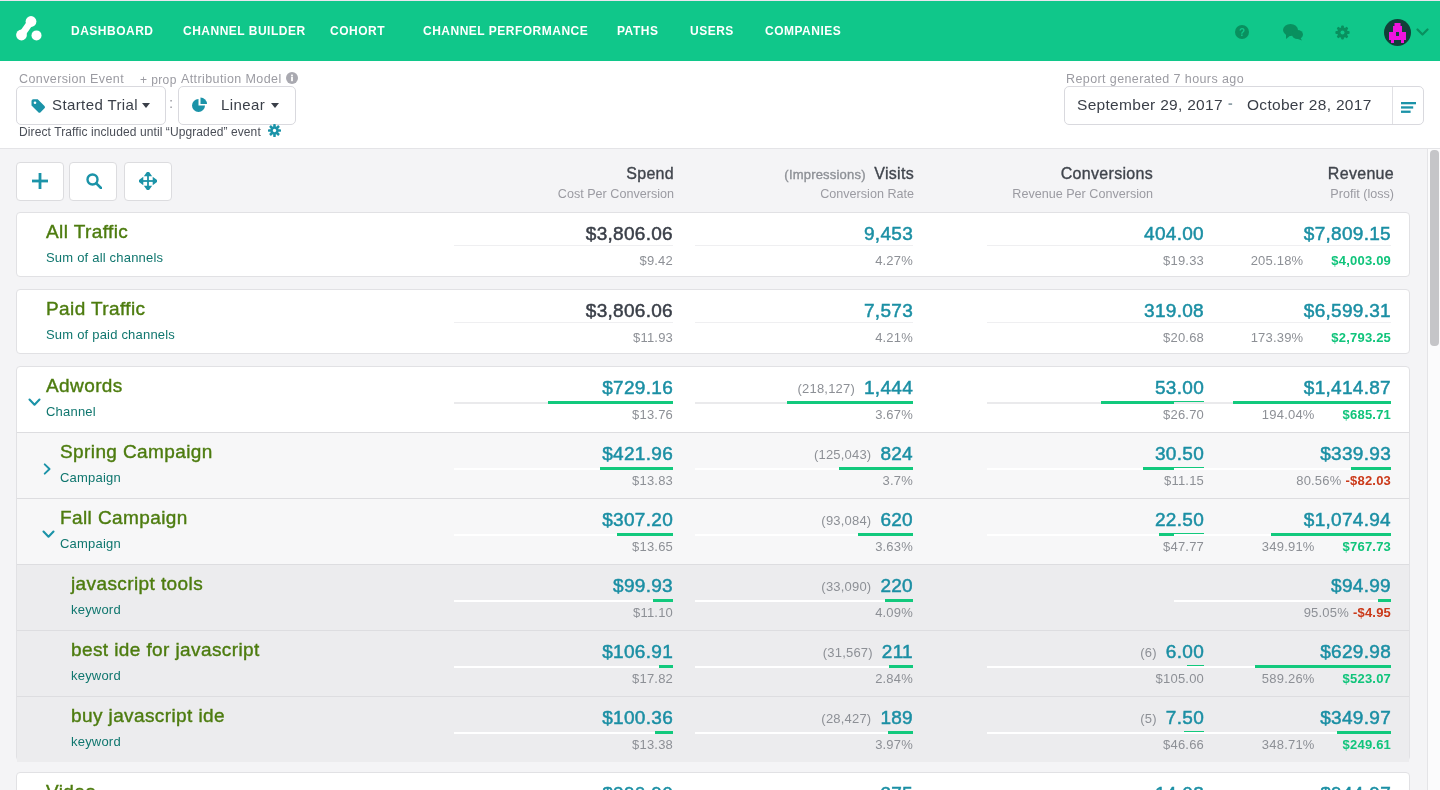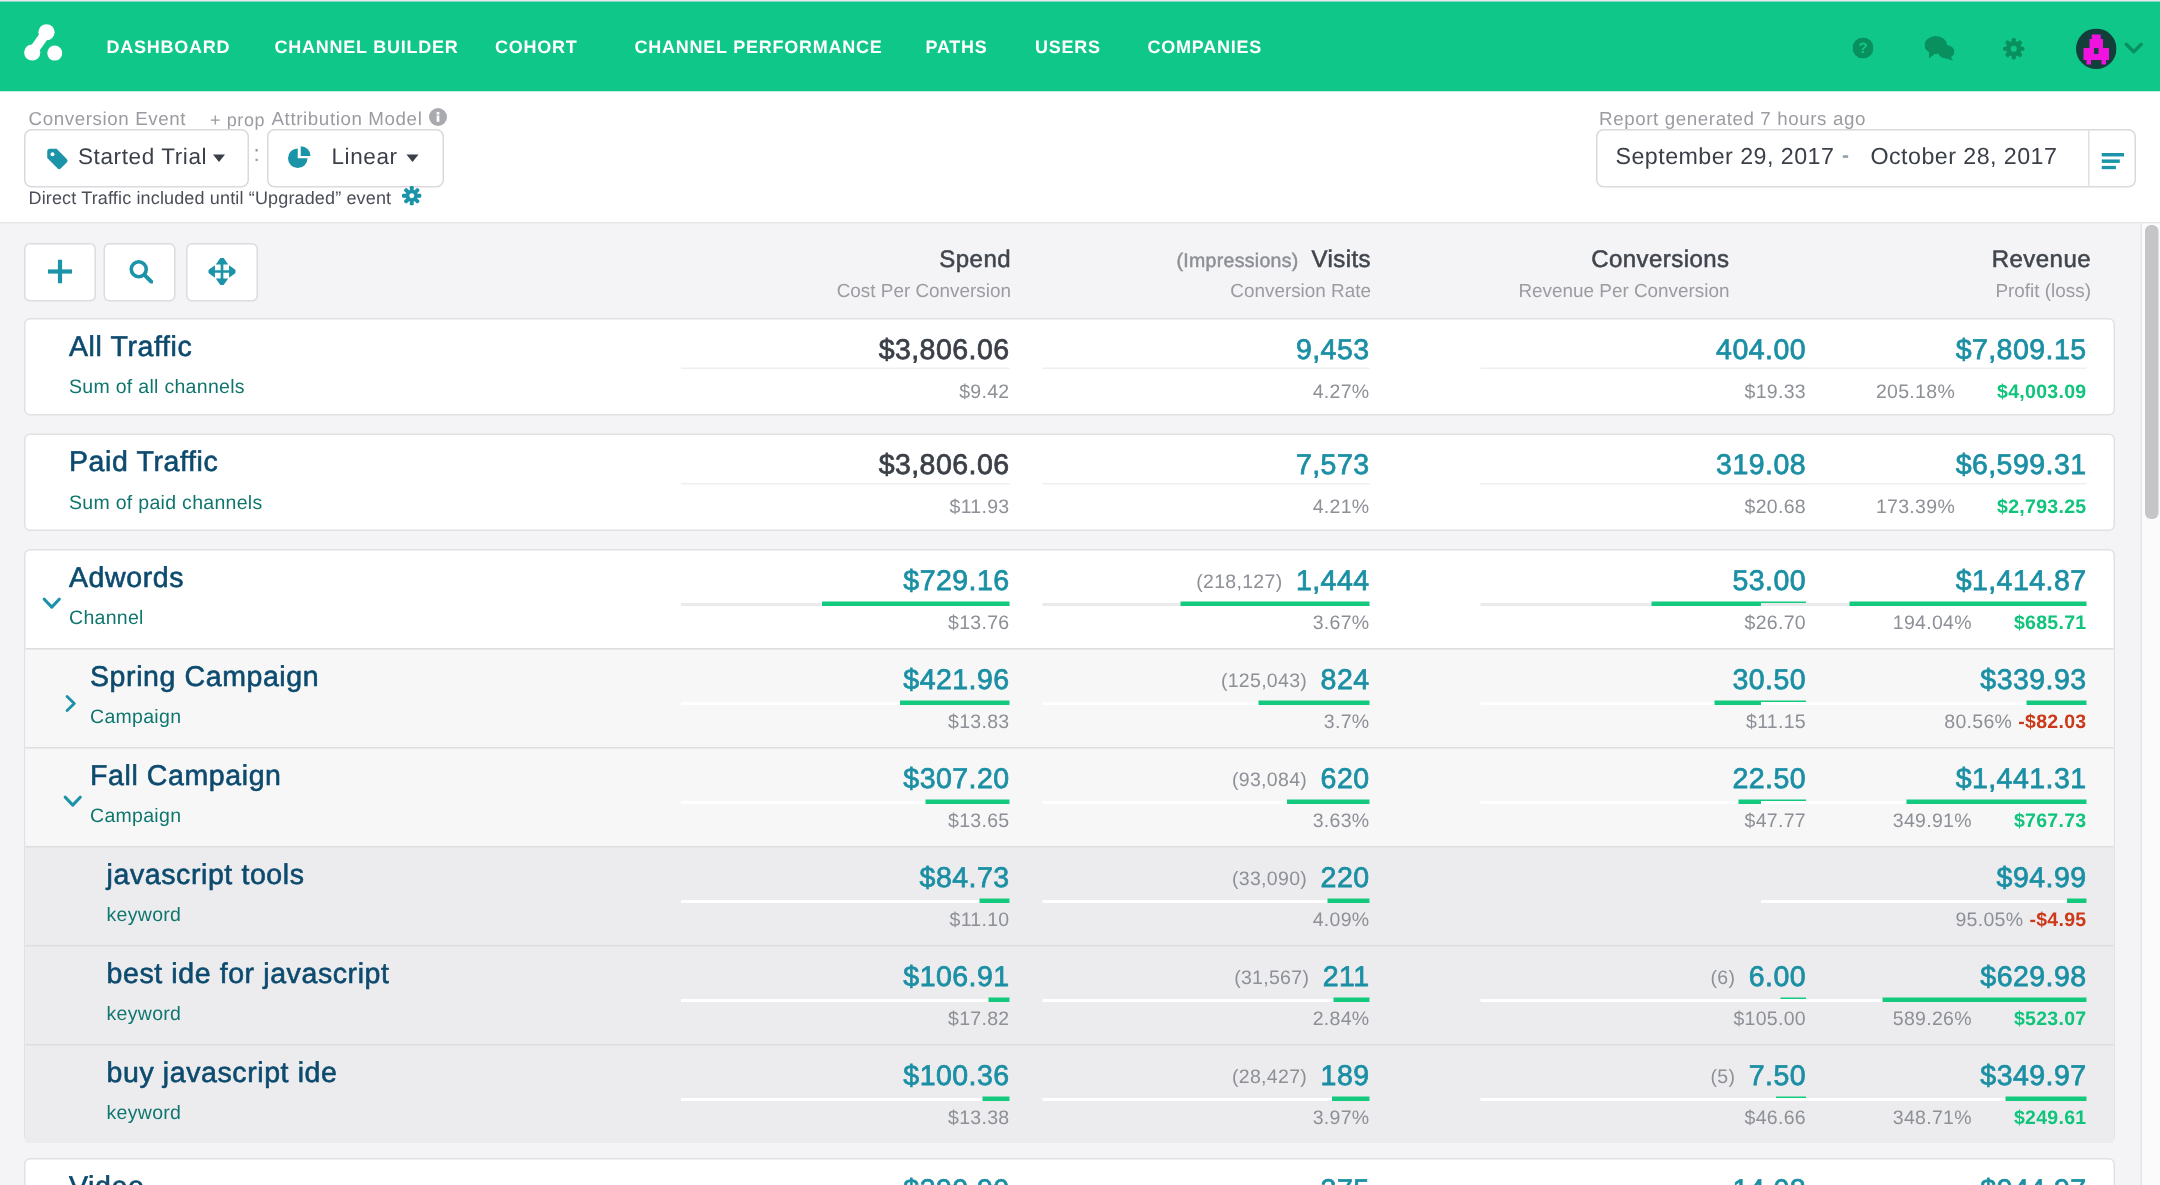--- a/index.html
+++ b/index.html
@@ -25,21 +25,21 @@
   
   .h1 { position:absolute; top:165px; font-size:16px; color:#40454d; text-align:right; letter-spacing:.3px; -webkit-text-stroke:0.35px currentColor; }
   .h2 { position:absolute; top:186.5px; font-size:12.6px; color:#9b9ba2; text-align:right; letter-spacing:0; }
 
   
   .card { position:absolute; left:16px; width:1394px; background:#fff; border:1px solid #e1e1e4; border-radius:4px; }
   .row { position:relative; height:66px; }
   .bt { border-top:1px solid #dddde0; }
   .bgc { background:#f7f7f8; }
   .bgk { background:#ececee; }
-  .t { position:absolute; top:8px; font-size:19px; color:#0c4a6e; letter-spacing:.4px; white-space:nowrap; -webkit-text-stroke:0.4px currentColor; }
+  .t { position:absolute; top:8px; font-size:19px; color:#4d7c0f; letter-spacing:.4px; white-space:nowrap; -webkit-text-stroke:0.4px currentColor; }
   .s { position:absolute; top:36.5px; font-size:13px; color:#0f766e; letter-spacing:.2px; }
   .c1 { position:absolute; left:437px; width:219px; top:0; height:100%; }
   .c2 { position:absolute; left:678px; width:218px; top:0; height:100%; }
   .c3 { position:absolute; left:970px; width:217px; top:0; height:100%; }
   .c4 { position:absolute; left:1157px; width:217px; top:0; height:100%; }
   .mv { position:absolute; right:0; top:10px; font-size:19px; font-weight:normal; -webkit-text-stroke:0.5px currentColor; color:#3a3f48; white-space:nowrap; letter-spacing:.3px; }
   .teal { color:#1b8fa4; }
   .par { font-size:13px; font-weight:normal; -webkit-text-stroke:0; color:#8d9096; letter-spacing:.2px; margin-right:9px; position:relative; top:-1px; }
   .sep { position:absolute; top:32px; left:0; width:100%; height:1px; background:#efeff1; }
   .track { position:absolute; top:35px; left:0; width:100%; height:2px; background:#eaeaec; }
@@ -330,31 +330,31 @@
         <div class="bar" style="width:55px"></div>
         <span class="sv">3.63%</span>
       </div>
     <div class="c3">
         <span class="mv teal">22.50</span>
         <div class="track trackw"></div>
         <div class="bar" style="width:45px"></div>
         <span class="sv">$47.77</span>
       </div>
     <div class="c4">
-        <span class="mv teal">$1,441.31</span>
+        <span class="mv teal">$1,074.94</span>
         <div class="track trackw"></div>
         <div class="bar" style="width:120px"></div>
         <span class="sv"><span class="pct">349.91%</span><span class="pos">$767.73</span></span>
       </div>
   </div>
   <div class="row bt bgk">
     <span class="t" style="left:54px">javascript tools</span>
     <span class="s" style="left:54px">keyword</span>
     <div class="c1">
-        <span class="mv teal">$84.73</span>
+        <span class="mv teal">$99.93</span>
         <div class="track trackw"></div>
         <div class="bar" style="width:20px"></div>
         <span class="sv">$11.10</span>
       </div>
     <div class="c2">
         <span class="mv teal"><span class="par">(33,090)</span>220</span>
         <div class="track trackw"></div>
         <div class="bar" style="width:28px"></div>
         <span class="sv">4.09%</span>
       </div>

